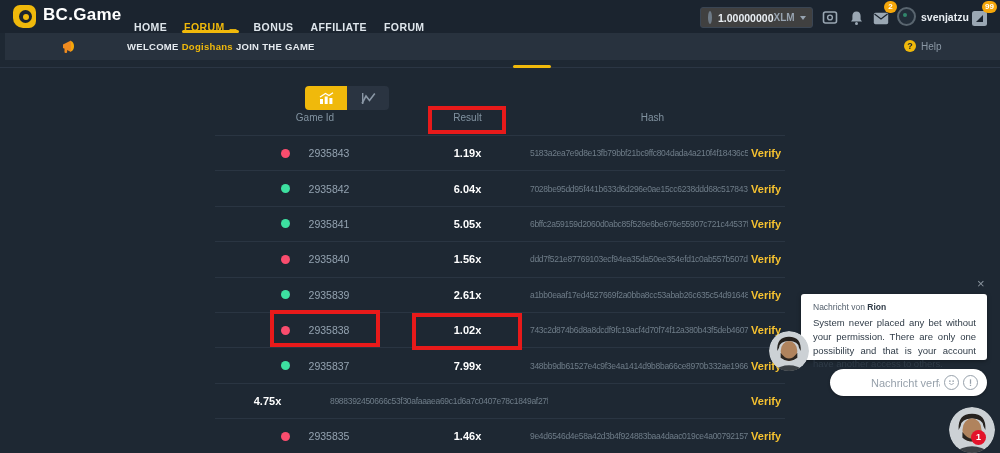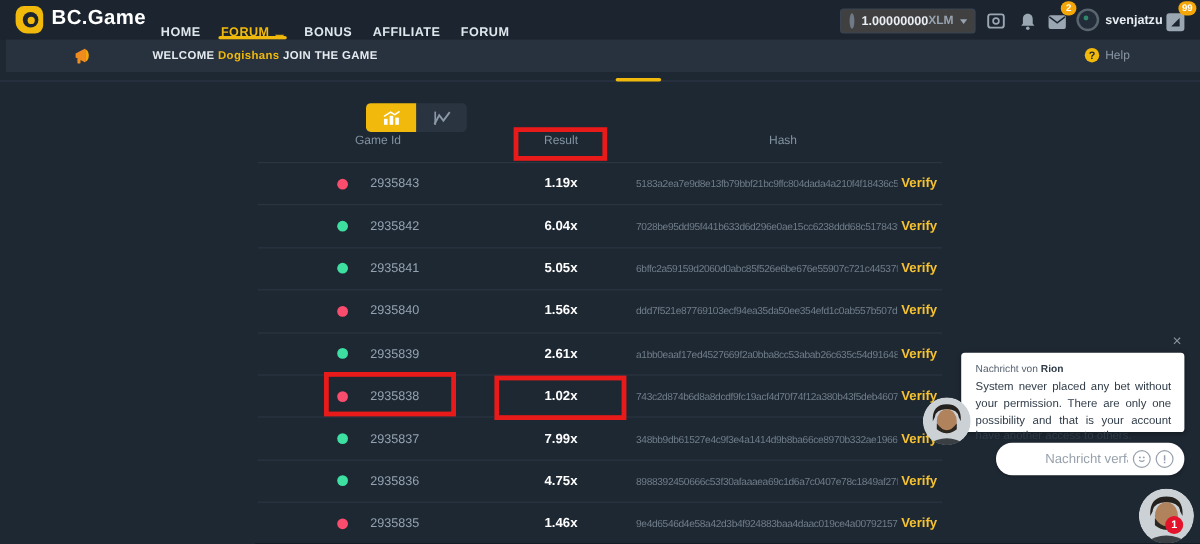--- a/index.html
+++ b/index.html
@@ -284,24 +284,20 @@
           <span class="dot win"></span>
           <span class="gid">2935837</span>
         </div>
         <div class="cell2">7.99x</div>
         <div class="cell3">
           <span class="hash">348bb9db61527e4c9f3e4a1414d9b8ba66ce8970b332ae1966ff</span>
           <span class="verify">Verify</span>
         </div>
       </div>
       <div class="trow">
-        <div class="cell1">
-          <span class="dot win"></span>
-          <span class="gid">2935836</span>
-        </div>
         <div class="cell2">4.75x</div>
         <div class="cell3">
           <span class="hash">8988392450666c53f30afaaaea69c1d6a7c0407e78c1849af27f1</span>
           <span class="verify">Verify</span>
         </div>
       </div>
       <div class="trow">
         <div class="cell1">
           <span class="dot lose"></span>
           <span class="gid">2935835</span>

